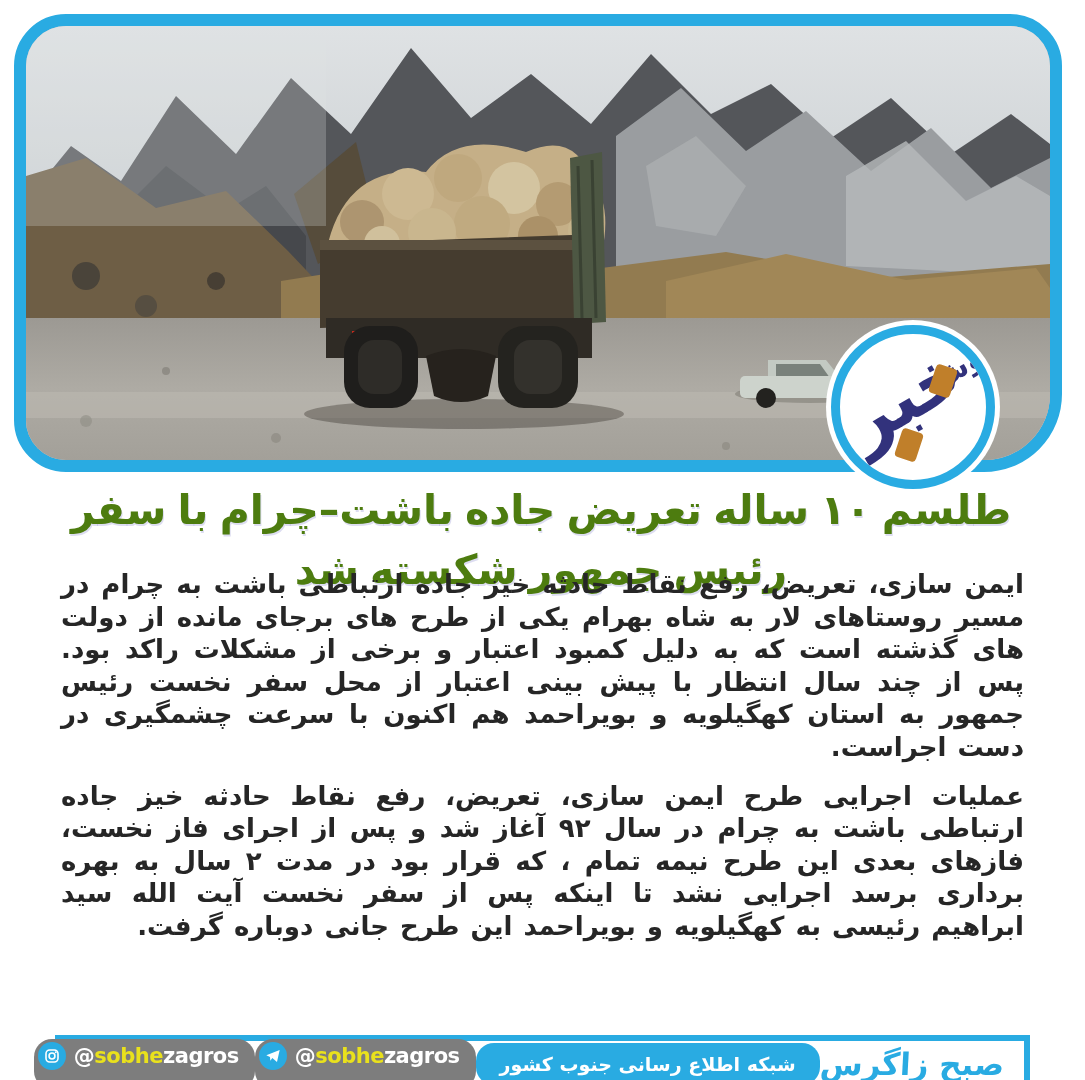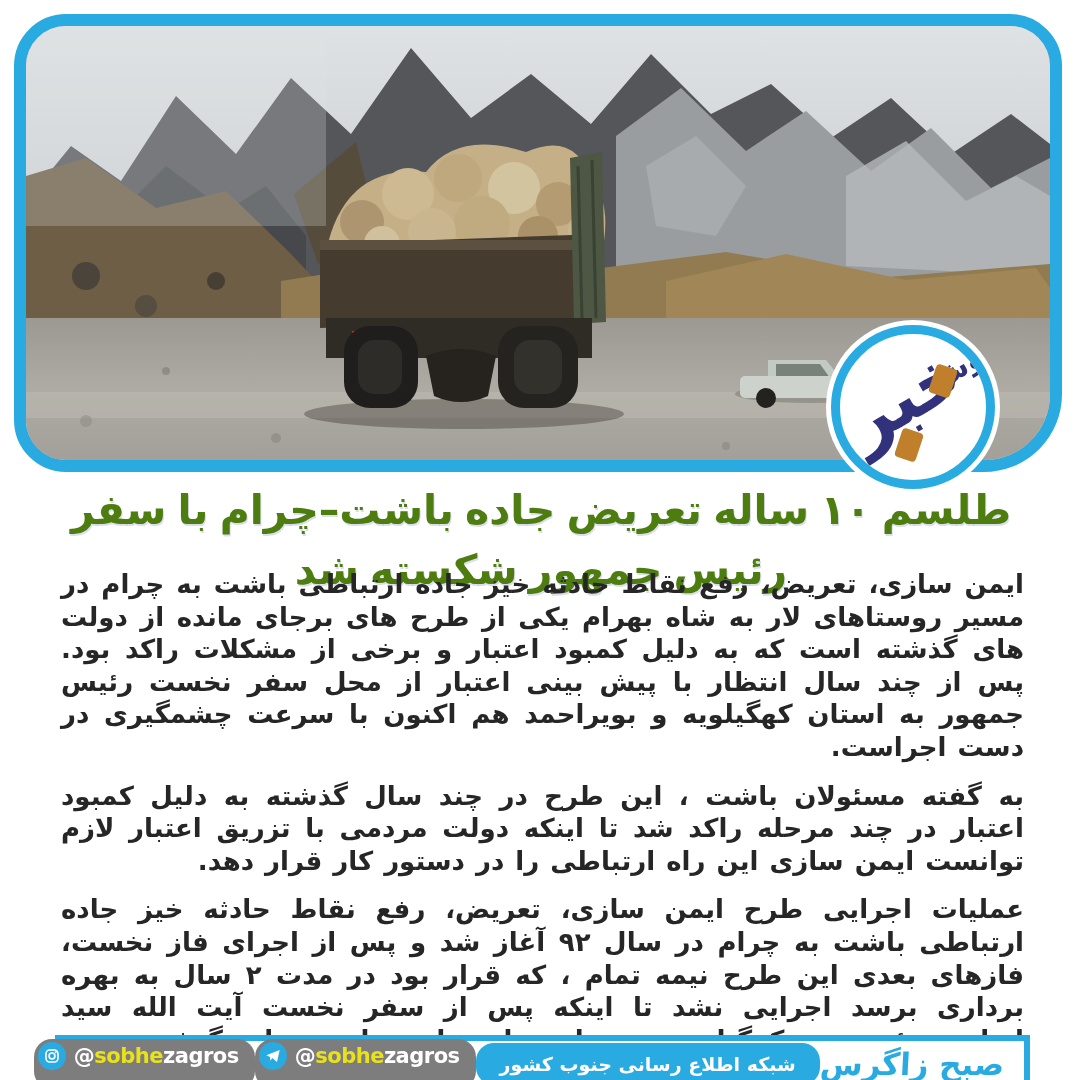--- a/index.html
+++ b/index.html
@@ -188,21 +188,20 @@
     <span class="badge-word-main">خبر</span>
     <span class="badge-word-sub">خوش</span>
     <span class="badge-diamond d1"></span>
     <span class="badge-diamond d2"></span>
   </div>
 
   <div class="headline">طلسم ۱۰ ساله تعریض جاده باشت–چرام با سفر رئیس جمهور شکسته شد</div>
 
   <div class="article">
     <p>ایمن سازی، تعریض، رفع نقاط حادثه خیز جاده ارتباطی باشت به چرام در مسیر روستاهای لار به شاه بهرام یکی از طرح های برجای مانده از دولت های گذشته است که به دلیل کمبود اعتبار و برخی از مشکلات راکد بود. پس از چند سال انتظار با پیش بینی اعتبار از محل سفر نخست رئیس جمهور به استان کهگیلویه و بویراحمد هم اکنون با سرعت چشمگیری در دست اجراست.</p>
-    <p>به گفته مسئولان باشت ، این طرح در چند سال گذشته به دلیل کمبود اعتبار در چند مرحله راکد شد تا اینکه دولت مردمی با تزریق اعتبار لازم توانست ایمن سازی این راه ارتباطی را در دستور کار قرار دهد.</p>
     <p>عملیات اجرایی طرح ایمن سازی، تعریض، رفع نقاط حادثه خیز جاده ارتباطی باشت به چرام در سال ۹۲ آغاز شد و پس از اجرای فاز نخست، فازهای بعدی این طرح نیمه تمام ، که قرار بود در مدت ۲ سال به بهره برداری برسد اجرایی نشد تا اینکه پس از سفر نخست آیت الله سید ابراهیم رئیسی به کهگیلویه و بویراحمد این طرح جانی دوباره گرفت.</p>
   </div>
 
   <div class="footer">
 
     <span class="brand">صبح زاگرس</span>
 
     <span class="network-pill">شبکه اطلاع رسانی جنوب کشور</span>
 
     <span class="handle-pill">

